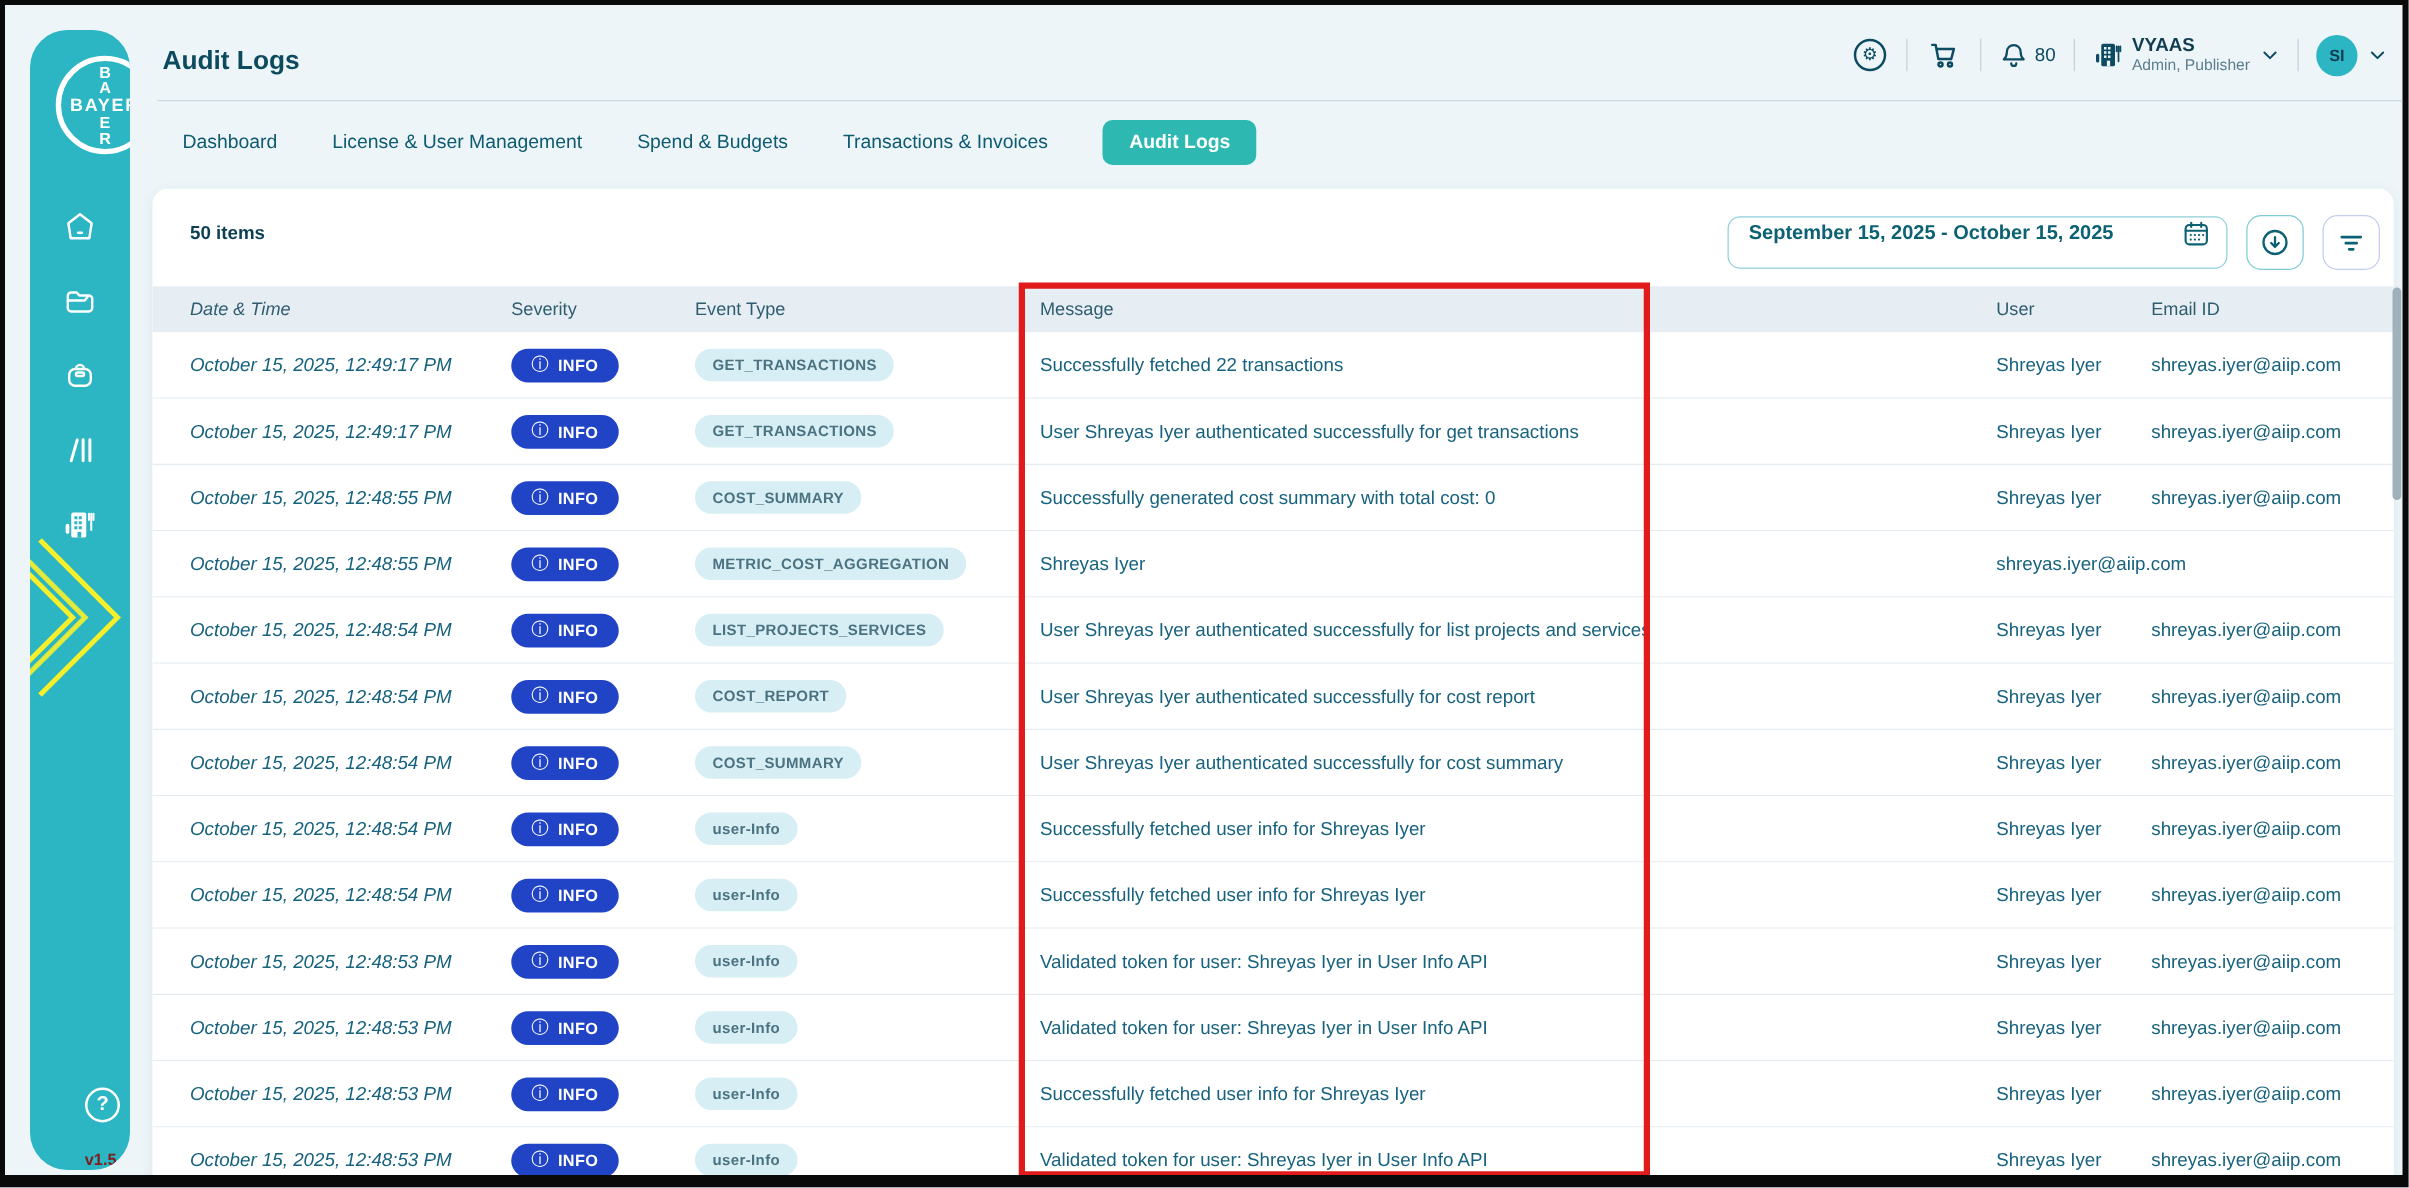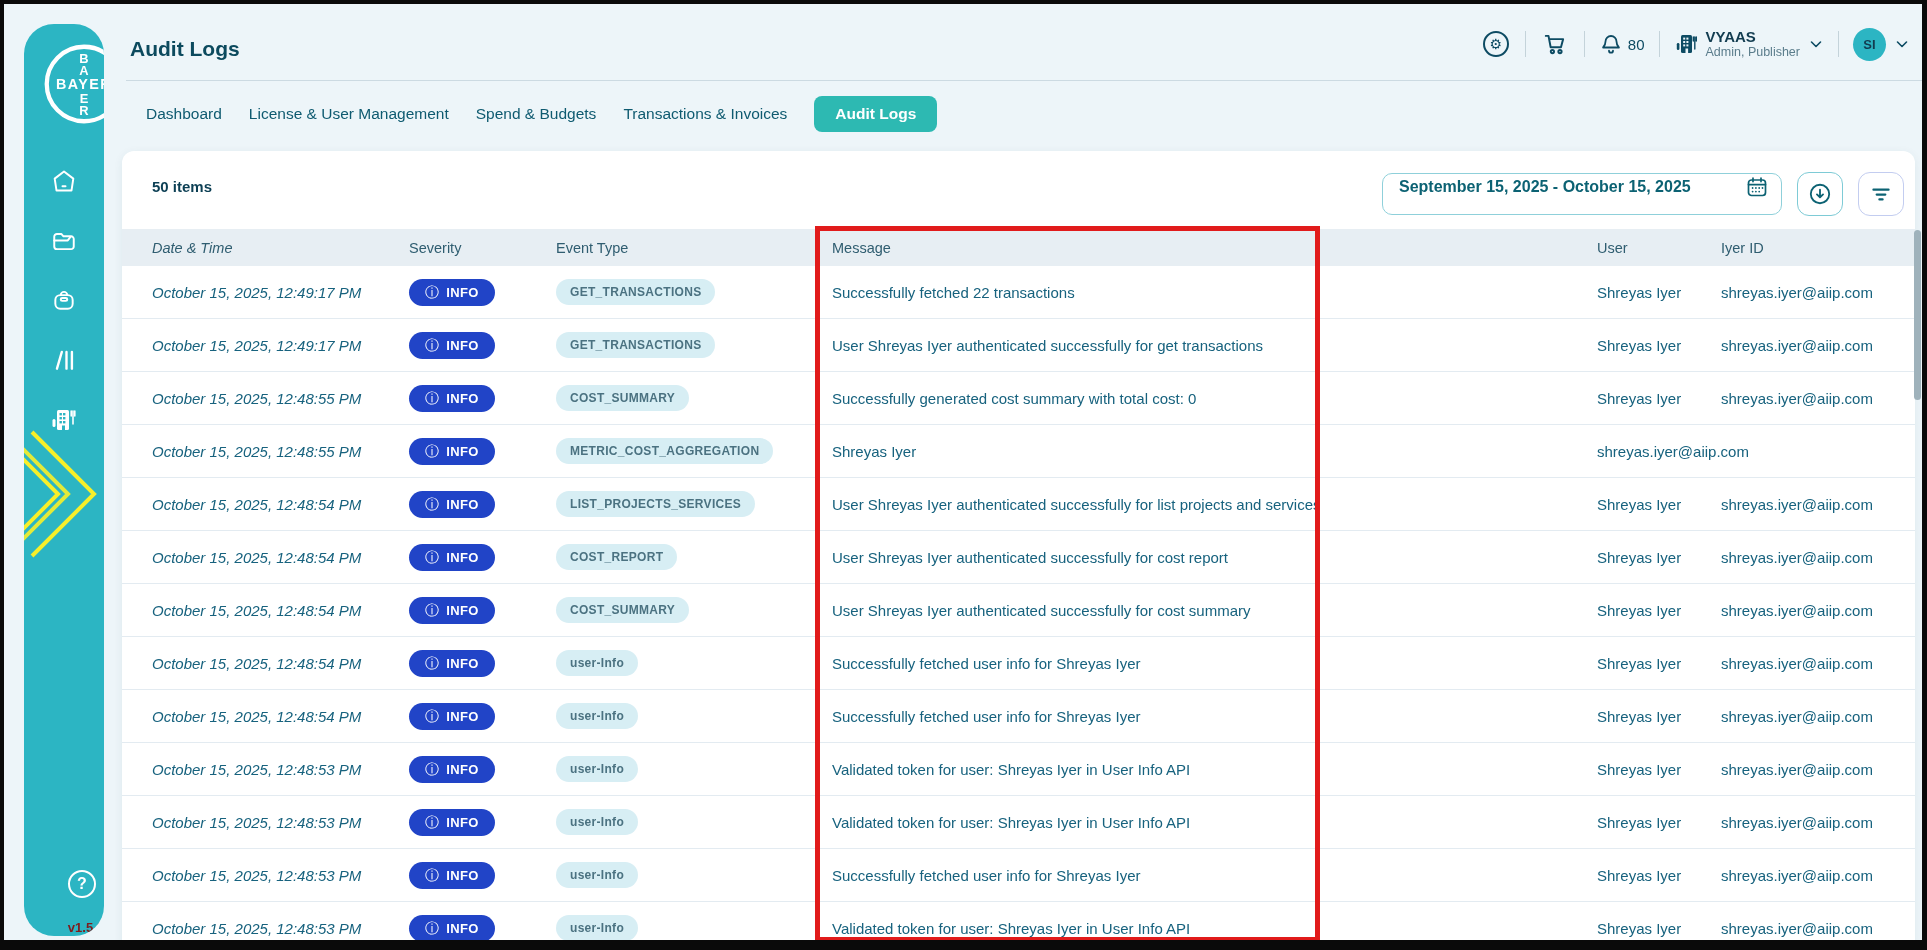--- a/index.html
+++ b/index.html
@@ -29,21 +29,21 @@
     align-items:center;justify-content:center;font-family:"DejaVu Sans",sans-serif;font-size:14px;line-height:1;}
   .bell-wrap{display:flex;align-items:center;gap:5px;}
   .bell-count{font-size:15px;color:#0d4b63;}
   .account{display:flex;align-items:center;gap:8px;cursor:pointer;}
   .acct-name{font-size:15px;font-weight:bold;color:#123c50;line-height:17px;}
   .acct-role{font-size:12.5px;color:#5b7d8c;line-height:15px;}
   .avatar{width:33px;height:33px;border-radius:50%;background:#2cb5c3;color:#123c50;
     font-size:13px;font-weight:bold;display:flex;align-items:center;justify-content:center;}
 
   
-  .tab-bar{position:absolute;left:142px;top:92px;display:flex;align-items:center;gap:27px;}
+  .tab-bar{position:absolute;left:142px;top:92px;display:flex;align-items:center;gap:44px;}
   .tab{font-size:15.5px;color:#0e5a70;padding:9px 0;cursor:pointer;white-space:nowrap;}
   .tab.active{background:#2db9b2;color:#fff;font-weight:bold;padding:9px 21px;border-radius:8px;}
 
   
   .card{position:absolute;left:118px;top:147px;width:1793px;height:803px;background:#fff;
     border-radius:12px 12px 0 0;box-shadow:0 2px 10px rgba(16,68,92,.07);overflow:hidden;}
   .items-count{position:absolute;left:30px;top:27px;font-size:15px;font-weight:bold;color:#0c3f54;}
   .daterange{position:absolute;left:1260px;top:22px;width:400px;height:42px;border:1.5px solid #8fd0da;
     border-radius:10px;background:#fff;display:flex;align-items:center;justify-content:space-between;
     padding:0 12px 15px 16px;cursor:pointer;}
@@ -228,21 +228,21 @@
         <path d="M5 8 h14 M8 12.5 h8 M10.5 17 h3"></path>
       </svg>
     </div>
 
     <div class="thead-row">
         <div class="th c0">Date &amp; Time</div>
         <div class="th c1">Severity</div>
         <div class="th c2">Event Type</div>
         <div class="th c3">Message</div>
         <div class="th c4">User</div>
-        <div class="th c5">Iyer ID</div>
+        <div class="th c5">Email ID</div>
       </div>
     <div class="tbody">
         <div class="tr">
           <div class="td c0">October 15, 2025, 12:49:17 PM</div>
           <div class="td c1"><span class="badge">
               <span class="ii">ⓘ</span>
               <span>INFO</span>
             </span></div>
           <div class="td c2"><span class="chip">GET_TRANSACTIONS</span></div>
           <div class="td c3">Successfully fetched 22 transactions</div>

